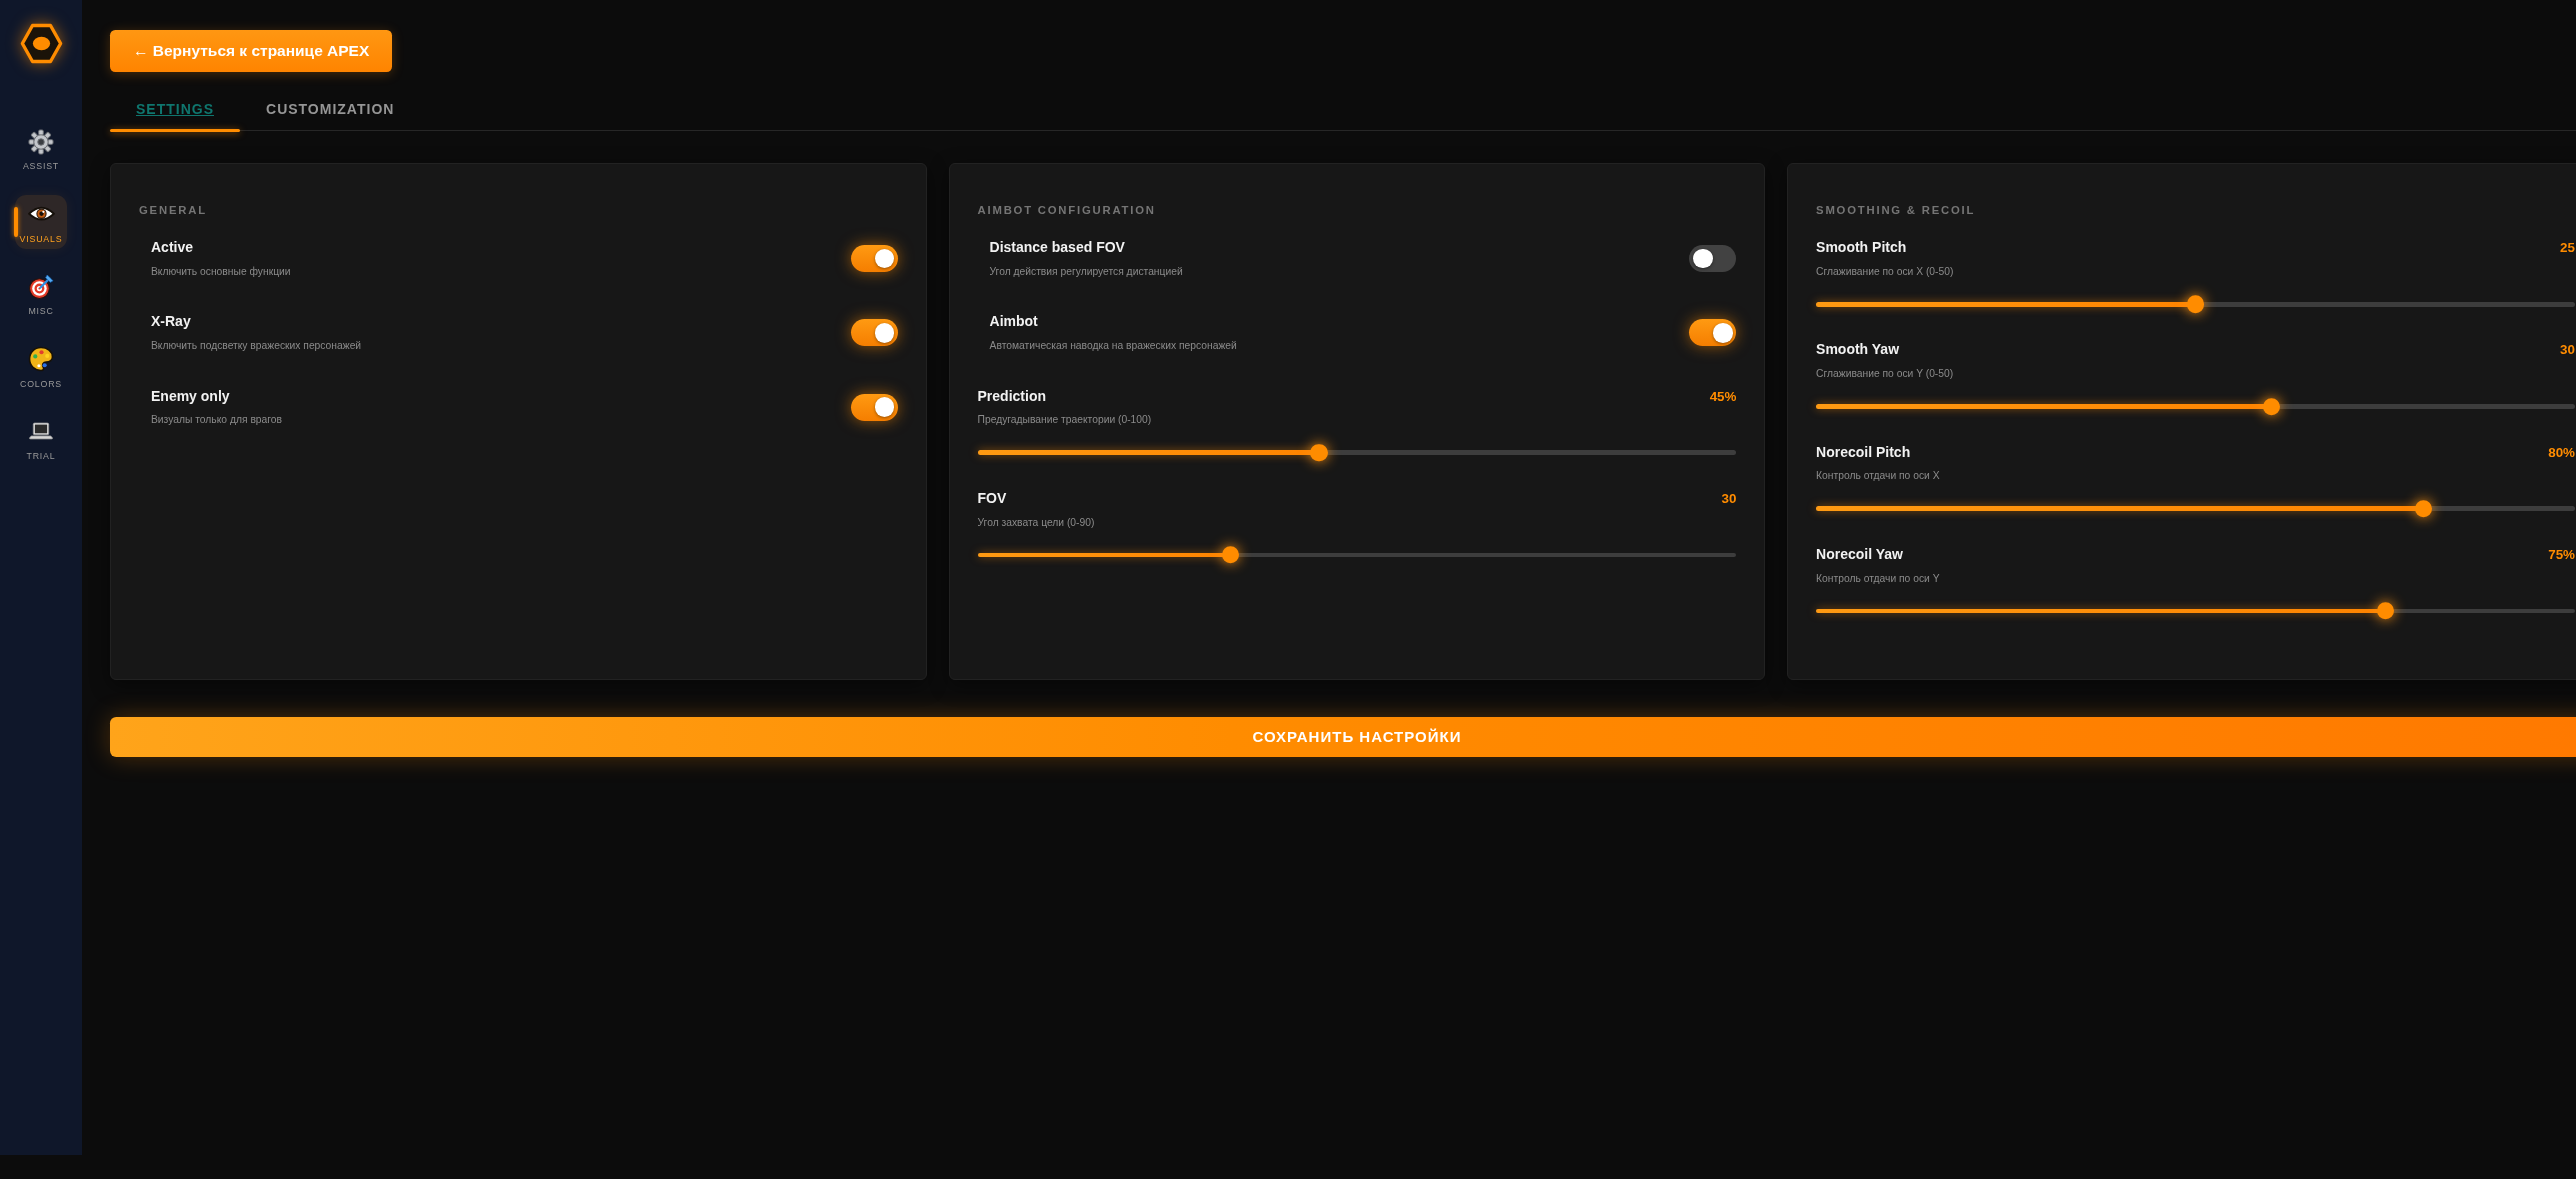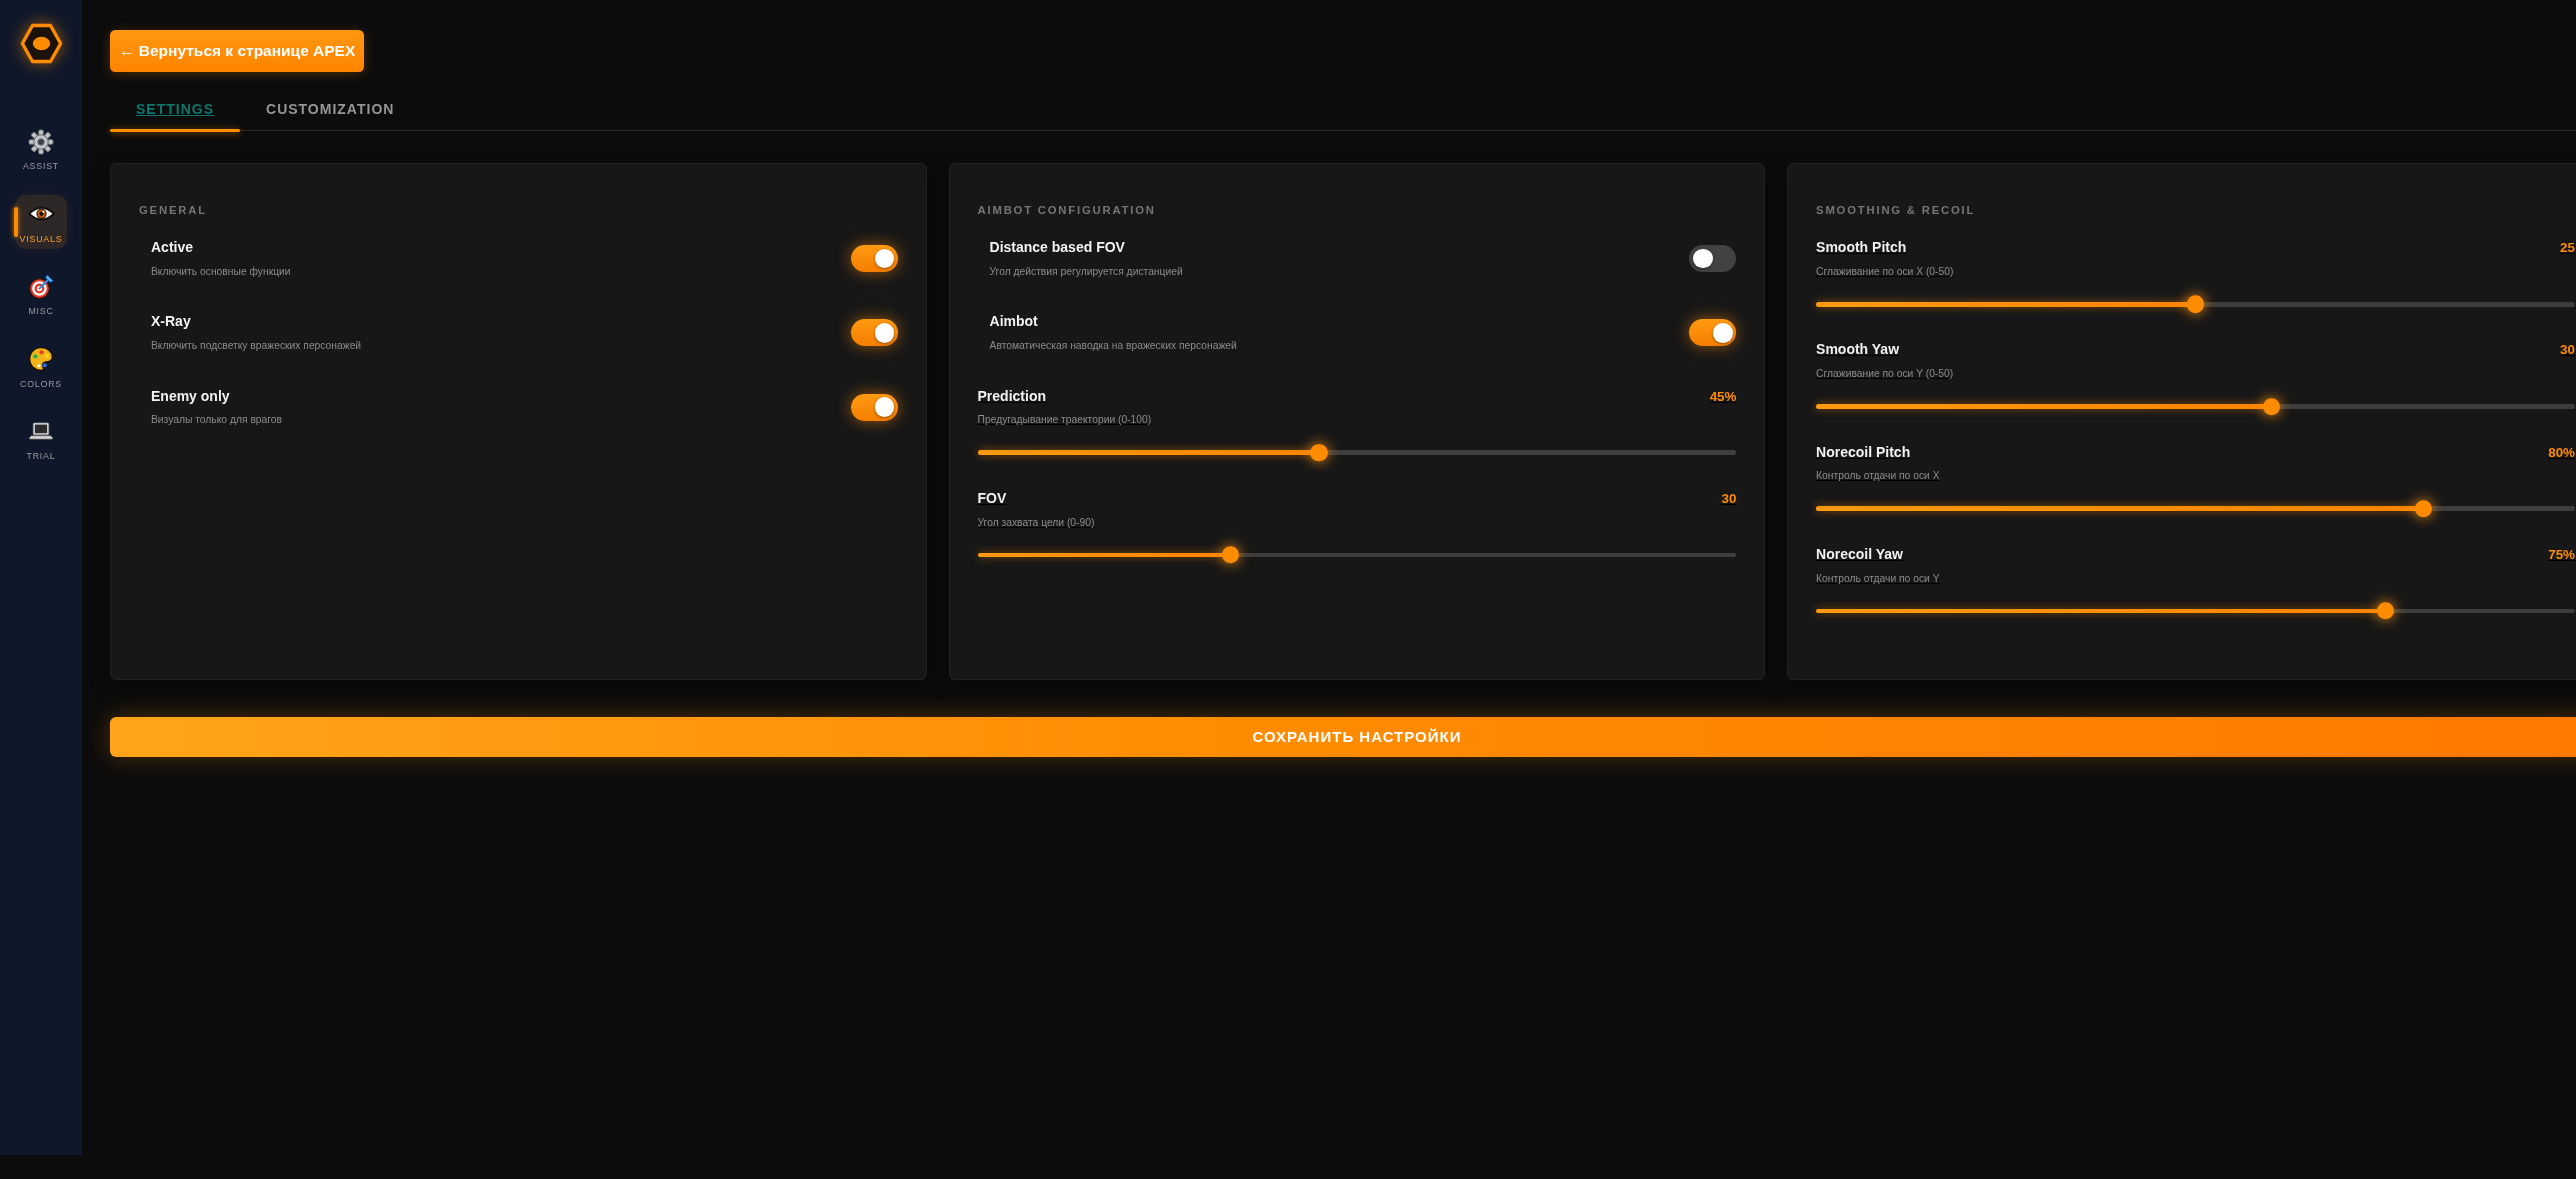--- a/index.html
+++ b/index.html
@@ -18,21 +18,21 @@
   .nav-label { margin-top:6.2px; font-size:8.8px; letter-spacing:0.8px; color:#9a9a9a; }
   .nav-item.active { background:rgba(255,145,20,0.13); box-shadow:0 0 12.4px rgba(255,140,0,.08); }
   .nav-item.active .nav-label { color:#ffa21f; }
   .active-bar { position:absolute; left:-1px; top:50%; transform:translateY(-50%);
                 width:3.6px; height:30px; border-radius:2.1px; background:#ff8c00;
                 box-shadow:0 0 5.2px rgba(255,140,0,.8); }
 
   
   .main { position:absolute; left:82px; top:0; width:2555px; padding:30px 33px 0 28px; }
 
-  .back-btn { display:inline-flex; align-items:center; height:42px; padding:0 9px;
+  .back-btn { display:inline-flex; align-items:center; height:42px; padding:0 23px;
               background:linear-gradient(180deg,#ff9712,#ff8400); border:none; border-radius:5.2px;
               color:#ffffff; font-weight:bold; font-size:15.5px; cursor:pointer;
               box-shadow:0 2.1px 11.3px rgba(255,140,0,.25); font-family:inherit; }
 
   .tabs { display:flex; margin-top:21.6px; border-bottom:1.5px solid #272727; }
   .tab { position:relative; padding:7.2px 26px 13.4px; font-size:14px; font-weight:bold;
          letter-spacing:1px; color:#969696; cursor:pointer; }
   .tab.active { color:#0f766e;text-decoration:underline; }
   .tab.active::after { content:""; position:absolute; left:0; right:0; bottom:-1.5px; height:2.6px;
                        background:#ff8c00; border-radius:1.5px; box-shadow:0 1px 7.2px rgba(255,140,0,.6); }
@@ -41,21 +41,21 @@
   .panel { background:#171717; border:0.5px solid #222222; border-radius:6px; padding:40px 28px 31px;
            box-shadow:0 5.2px 20.6px rgba(0,0,0,.45); }
   .panel-title { font-size:11.3px; font-weight:bold; letter-spacing:1.8px; color:#757575; margin-bottom:23px; }
 
   .row-head { display:flex; justify-content:space-between; align-items:baseline; }
   .row-title { font-size:14px; font-weight:600; color:#f2f2f2; line-height:16.5px; }
   .row-value { font-size:13.4px; font-weight:600; color:#ff8c00; }
   .row-sub { margin-top:10.3px; font-size:10.3px; color:#8b8b8b; line-height:12.4px; }
 
   .trow { display:flex; justify-content:space-between; align-items:center; margin-bottom:35px;margin-left:12px; }
-  .srow { margin-bottom:28px;text-decoration:underline; }
+  .srow { margin-bottom:28px; }
 
   
   .toggle { position:relative; width:47px; height:27px; border-radius:13.4px; flex:none;
             background:#424242; cursor:pointer; transition:background .2s; }
   .toggle-knob { position:absolute; left:3.6px; top:3.6px; width:19.6px; height:19.6px; border-radius:50%;
                  background:#ffffff; box-shadow:0 1px 3.1px rgba(0,0,0,.4); }
   .toggle.on { background:linear-gradient(180deg,#ff9a12,#f57e00);
                box-shadow:0 0 14.4px rgba(255,140,0,.55); }
   .toggle.on .toggle-knob { left:auto; right:3.6px; }
 

